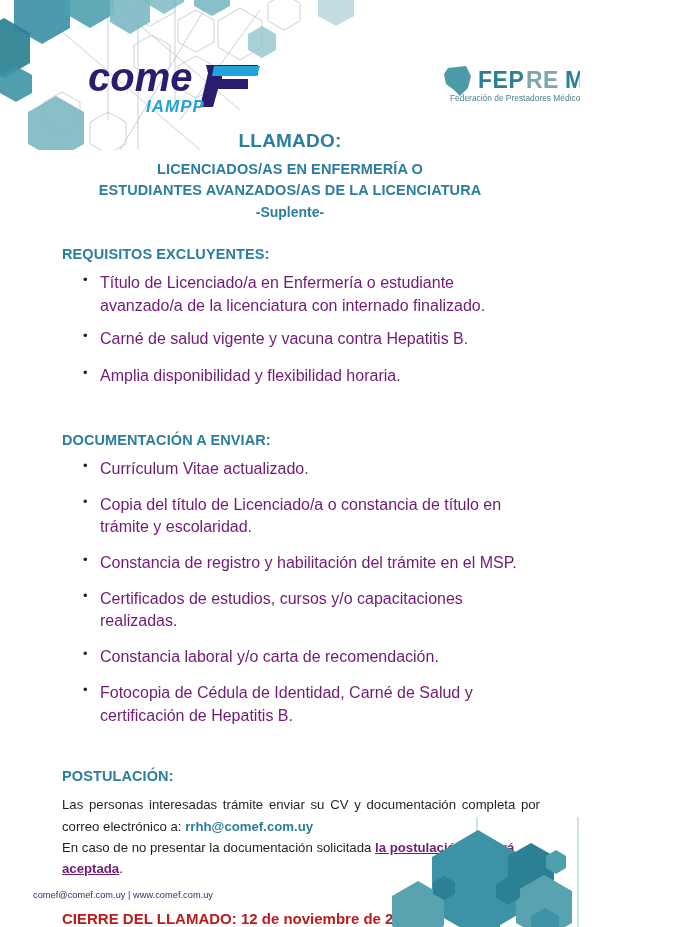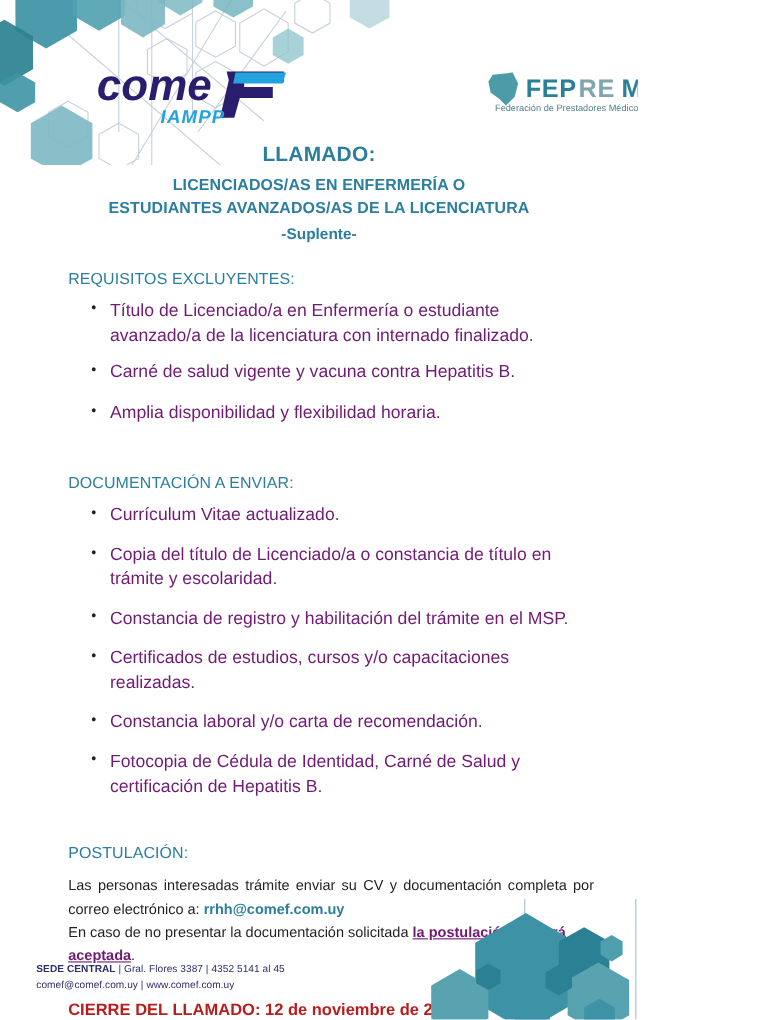--- a/index.html
+++ b/index.html
@@ -82,21 +82,21 @@
     margin: 6px 0 0 0;
   }
 
   
   #content {
     padding: 0 40px 0 62px;
     margin-top: 26px;
   }
   .section-heading {
     color: #2b7e9e;
-    font-weight: normal;
+    font-weight: bold;
     font-size: 14.5px;
     letter-spacing: .1px;
     margin: 0 0 10px 0;
   }
   ul.bullets {
     list-style: none;
     margin: 0;
     padding: 0;
   }
   ul.bullets li {
@@ -274,19 +274,16 @@
       </p>
       <p style="margin:0;">
         <span>En caso de no presentar la documentación solicitada </span><span class="emph-underline">la postulación no será aceptada</span><span>.</span>
       </p>
     </div>
 
     <p id="cierre">CIERRE DEL LLAMADO: 12 de noviembre de 2025</p>
   </div>
 
   <div id="footer">
-    <div>
-      <span class="bold">SEDE CENTRAL</span><span class="sep"> | Gral. Flores 3387 | 4352 5141 al 45</span>
-    </div>
     <div>comef@comef.com.uy | www.comef.com.uy</div>
   </div>
 
 </div>
 
 </body></html>

